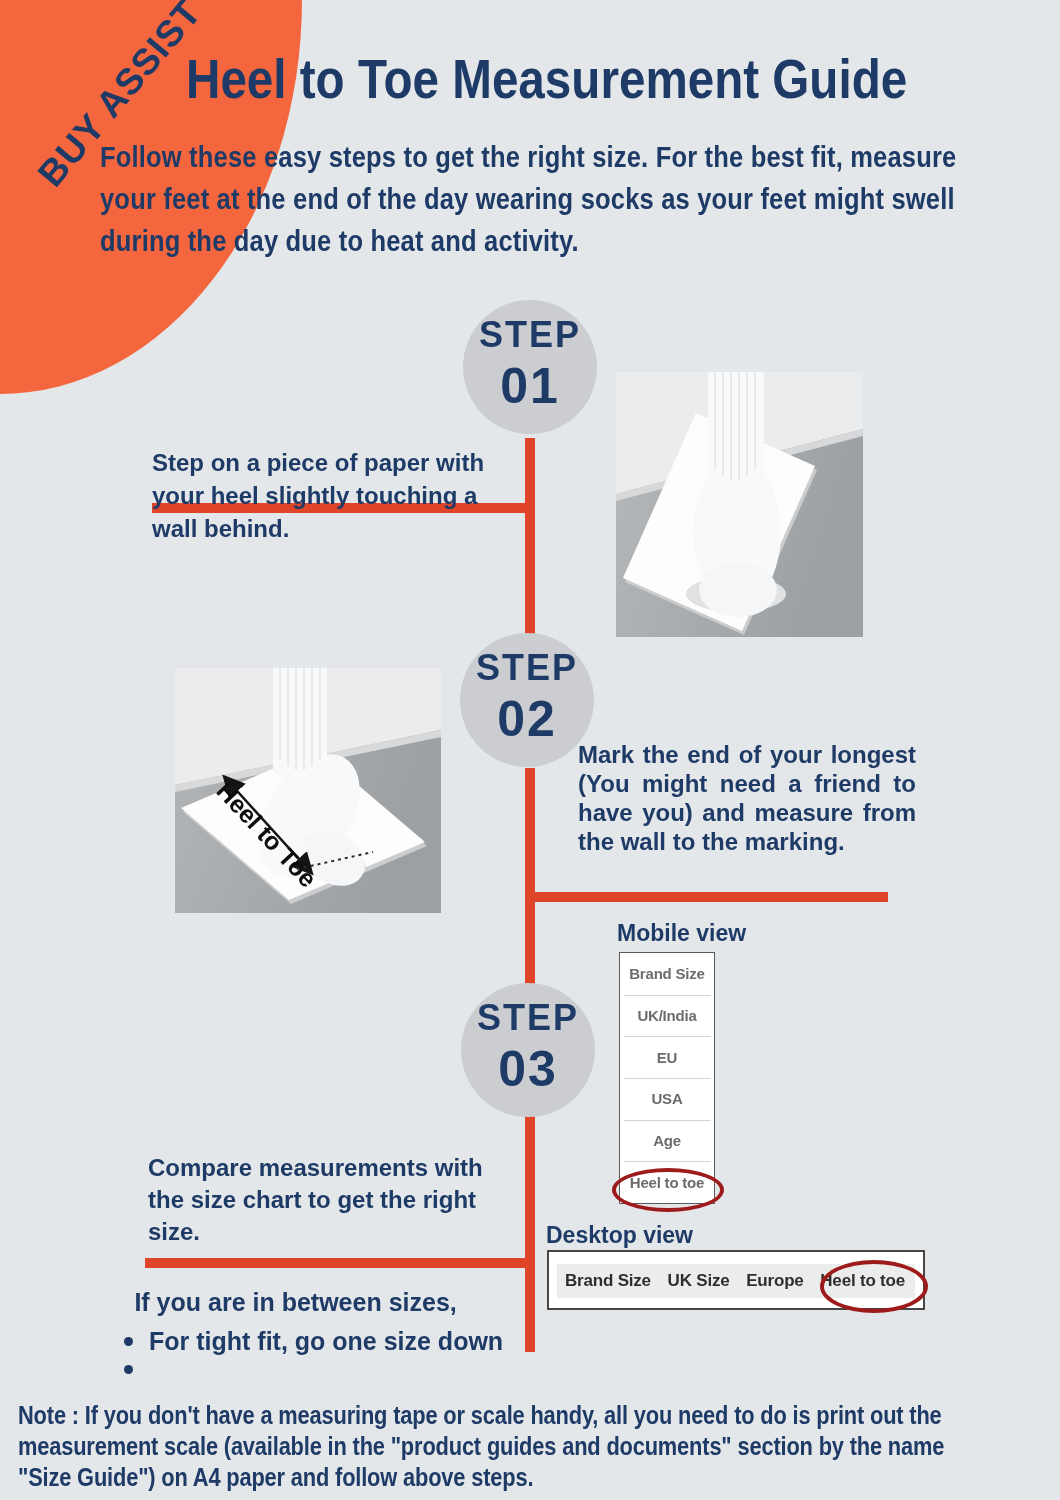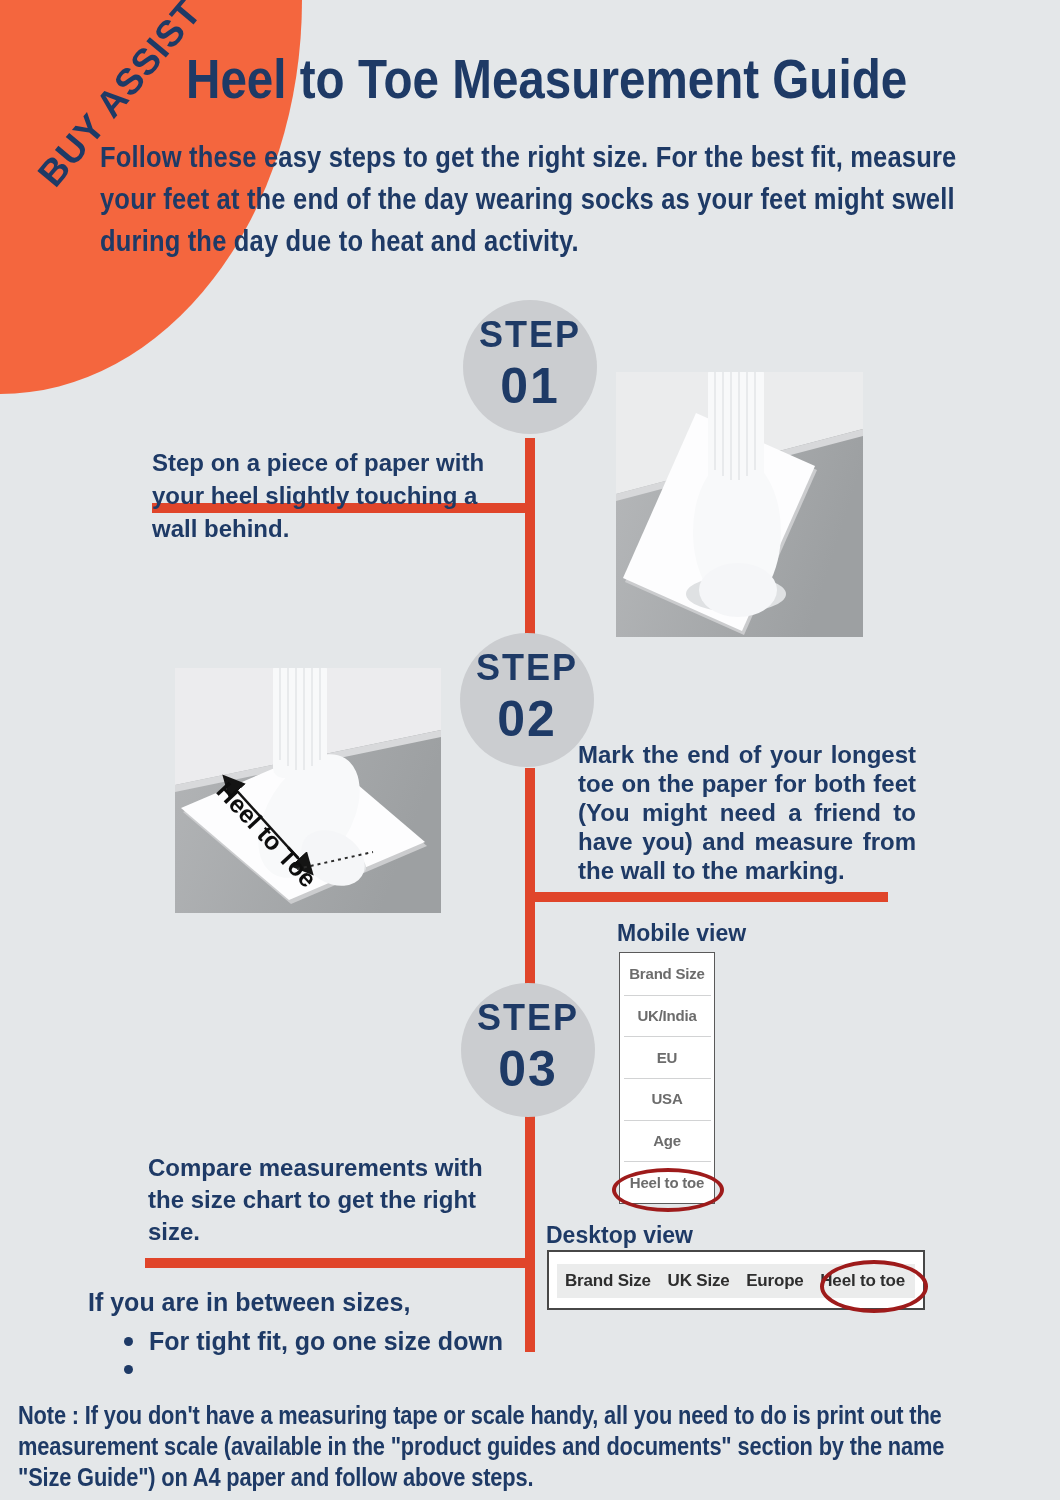--- a/index.html
+++ b/index.html
@@ -49,21 +49,21 @@
     border:2px solid #474747;box-sizing:border-box;z-index:2;}
   .desktop-band{position:absolute;left:8px;right:8px;top:12px;bottom:10px;background:#ebecec;
     display:flex;align-items:center;justify-content:space-between;padding:0 10px 0 8px;}
   .desktop-band span{font-size:17px;font-weight:bold;color:#2e2e2e;letter-spacing:-0.2px;}
   
   .hl-ellipse{position:absolute;border:4px solid #9e1b1b;border-radius:50%;z-index:4;}
   #hl-mobile{left:612px;top:1168px;width:104px;height:36px;}
   #hl-desktop{left:820px;top:1260px;width:100px;height:45px;}
   
   .between{position:absolute;left:88px;top:1288px;font-weight:bold;font-size:25px;}
-  .between .head{white-space:nowrap;margin-bottom:10px;}
+  .between .head{white-space:nowrap;margin-bottom:10px;text-align:center;}
   .between .bullet{display:flex;align-items:center;margin-left:36px;margin-bottom:9px;white-space:nowrap;}
   .between .dot{width:9px;height:9px;border-radius:50%;background:#1e3a66;margin-right:16px;flex:0 0 auto;}
   
   .note{position:absolute;left:18px;top:1400px;transform:scaleX(0.84);transform-origin:0 0;}
   .note div{font-size:26px;font-weight:bold;line-height:31px;white-space:nowrap;letter-spacing:-0.2px;}
 </style>
 </head>
 <body>
 
 <div class="canvas">
@@ -98,21 +98,20 @@
     <div class="s-num">03</div>
   </div>
 
   <div class="step-text" id="step1-text">
     <div>Step on a piece of paper with</div>
     <div>your heel slightly touching a</div>
     <div>wall behind.</div>
   </div>
   <div class="step-text" id="step2-text">
     <div>Mark the end of your longest</div>
-    <div>toe on the paper for both feet</div>
     <div>(You might need a friend to</div>
     <div>have you) and measure from</div>
     <div class="last">the wall to the marking.</div>
   </div>
   <div class="step-text" id="step3-text">
     <div>Compare measurements  with</div>
     <div>the size chart to get the right</div>
     <div>size.</div>
   </div>
 

